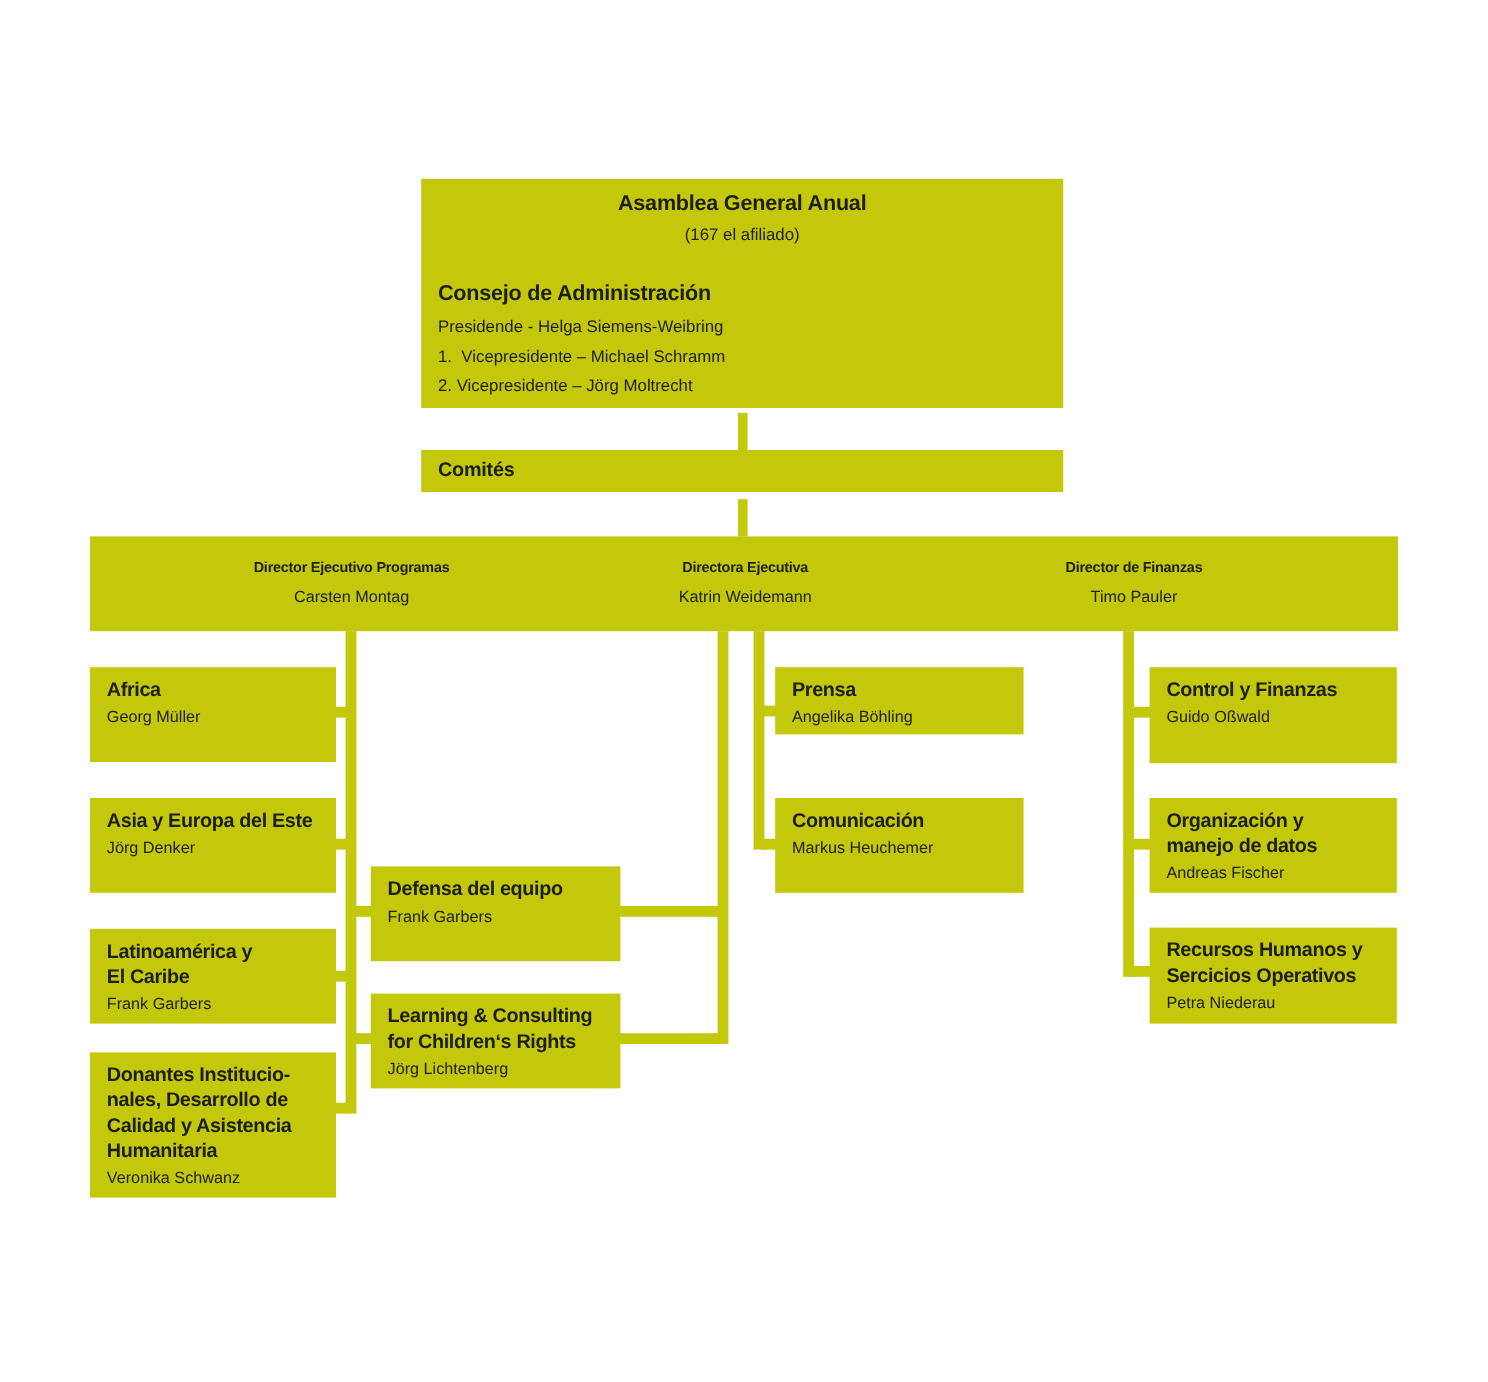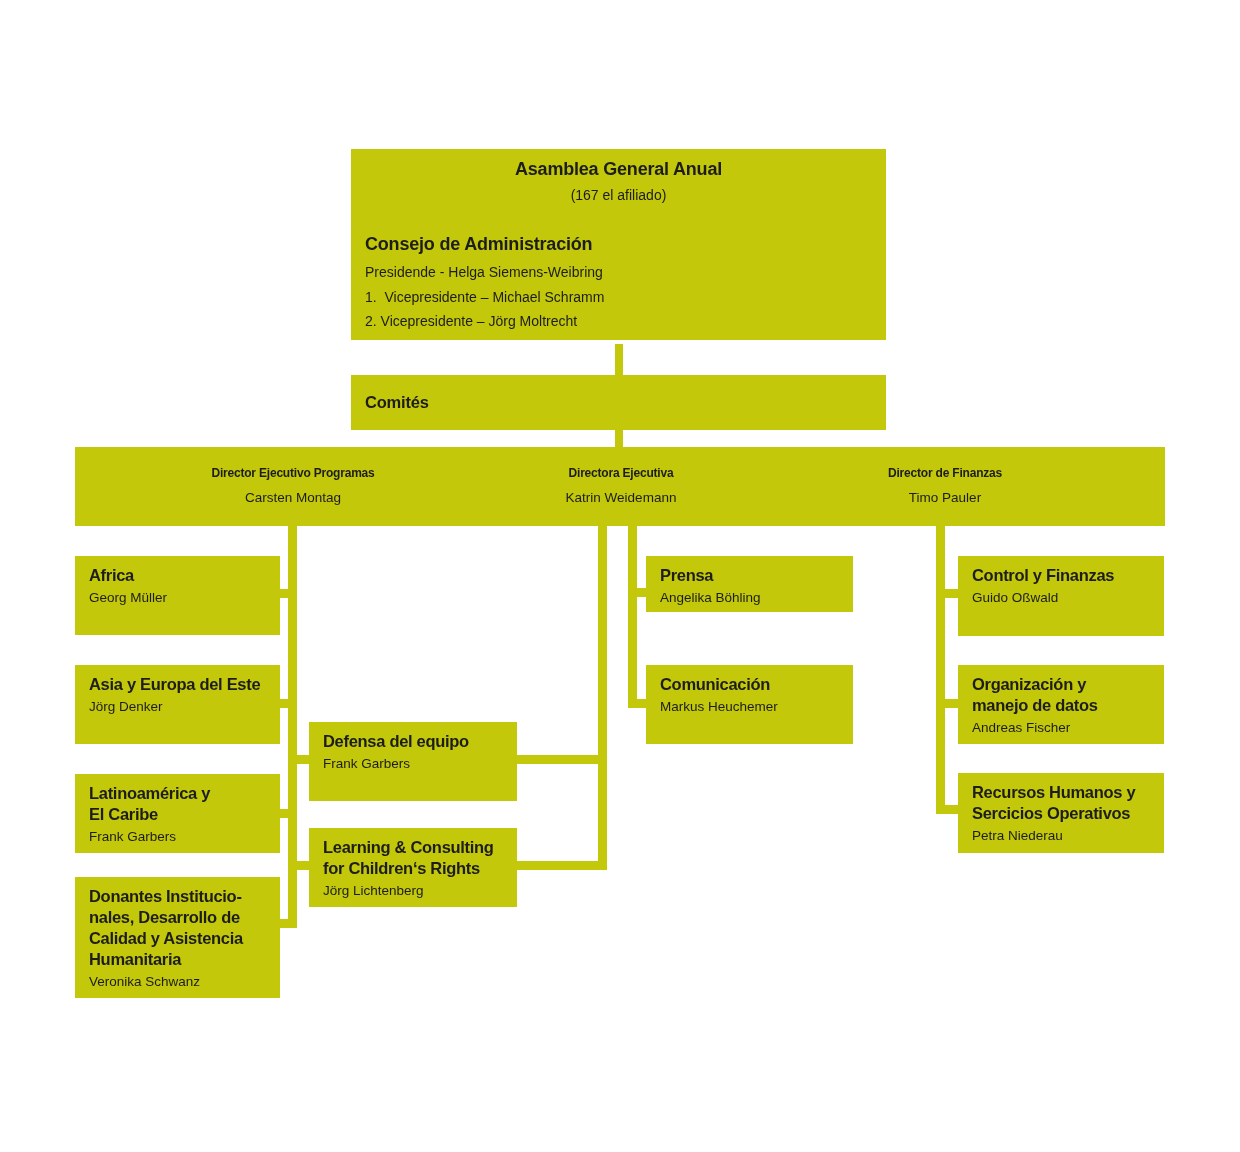--- a/index.html
+++ b/index.html
@@ -65,21 +65,21 @@
 
   <div class="box pad" style="left:351px;top:222px;width:535px;height:118px;">
     <div class="t-lg">Consejo de Administración</div>
     <div class="cl-wrap">
       <div class="cl">Presidende - Helga Siemens-Weibring</div>
       <div class="cl">1.  Vicepresidente – Michael Schramm</div>
       <div class="cl">2. Vicepresidente – Jörg Moltrecht</div>
     </div>
   </div>
 
-  <div class="box vcenter" style="left:351px;top:375px;width:535px;height:55px;">
+  <div class="box vcenter" style="left:351px;top:375px;width:535px;height:35px;">
     <div class="t-md">Comités</div>
   </div>
 
   <div class="box" style="left:75px;top:447px;width:1090px;height:79px;">
     <div class="bar-col" style="left:218px;">
       <div class="t">Director Ejecutivo Programas</div>
       <div class="n">Carsten Montag</div>
     </div>
     <div class="bar-col" style="left:546px;">
       <div class="t">Directora Ejecutiva</div>

